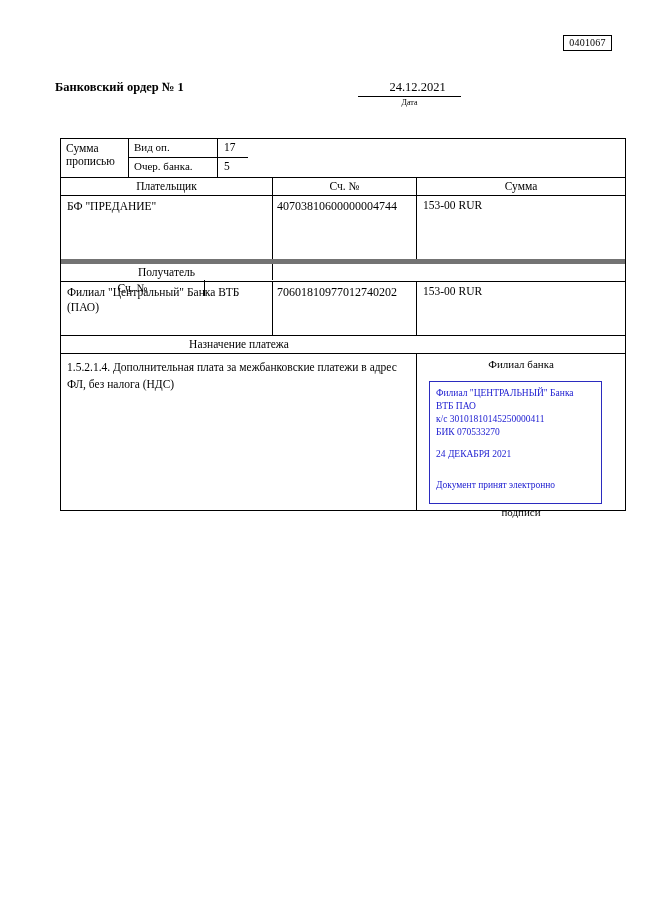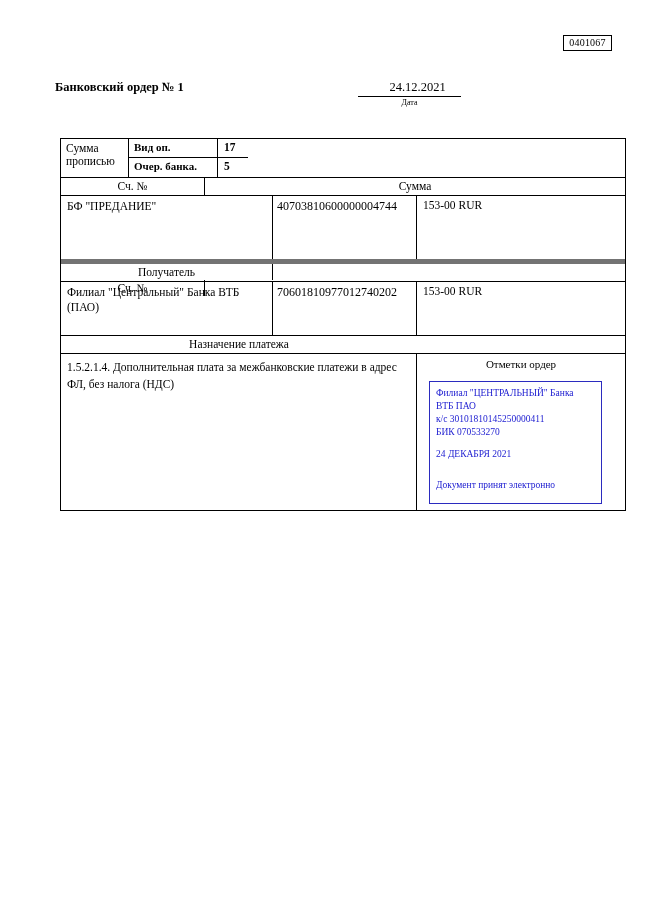--- a/index.html
+++ b/index.html
@@ -97,21 +97,20 @@
     border-right: 1px solid #000;
     box-sizing: border-box;
     padding: 4px 0 0 5px;
     font-size: 11.5px;
   }
   .cell-kind {
     width: 119px;
     box-sizing: border-box;
     display: flex;
     flex-direction: column;
-    font-weight: bold;
   }
   .kind-line {
     display: flex;
     height: 19px;
     box-sizing: border-box;
   }
   .kind-line.first {
     border-bottom: 1px solid #000;
   }
   .kind-label {
@@ -279,20 +278,21 @@
           <div class="kind-val">17</div>
         </div>
         <div class="kind-line">
           <div class="kind-label">Очер. банка.</div>
           <div class="kind-val">5</div>
         </div>
       </div>
     </div>
 
     <div class="row-head">
+      <div class="h-payer">Плательщик</div>
       <div class="h-acc">Сч. №</div>
       <div class="h-sum">Сумма</div>
     </div>
 
     <div class="row-body">
       <div class="b-name">БФ "ПРЕДАНИЕ"</div>
       <div class="b-acc">40703810600000004744</div>
       <div class="b-sum">153-00  RUR</div>
     </div>
 
@@ -308,29 +308,30 @@
       <div class="b-sum">153-00  RUR</div>
     </div>
 
     <div class="row-purpose-head">
       <div class="purpose-head-inner">Назначение платежа</div>
     </div>
 
     <div class="row-purpose">
       <div class="p-text">1.5.2.1.4. Дополнительная плата за межбанковские платежи в адрес ФЛ, без налога (НДС)</div>
       <div class="p-marks">
-        <div class="marks-caption">Отметки ордер</div>
+        <div class="marks-caption">Филиал банка</div>
         <div class="stamp">
           <div class="stamp-line">Филиал "ЦЕНТРАЛЬНЫЙ" Банка</div>
           <div class="stamp-line">ВТБ ПАО</div>
           <div class="stamp-line">к/с 30101810145250000411</div>
           <div class="stamp-line">БИК 070533270</div>
           <div class="gap"></div>
           <div class="stamp-line">24 ДЕКАБРЯ 2021</div>
           <div class="gap"></div>
           <div class="gap"></div>
           <div class="stamp-line">Документ принят электронно</div>
         </div>
+        <div class="signatures">подписи</div>
       </div>
     </div>
 
   </div>
 </div>
 
 </body></html>

